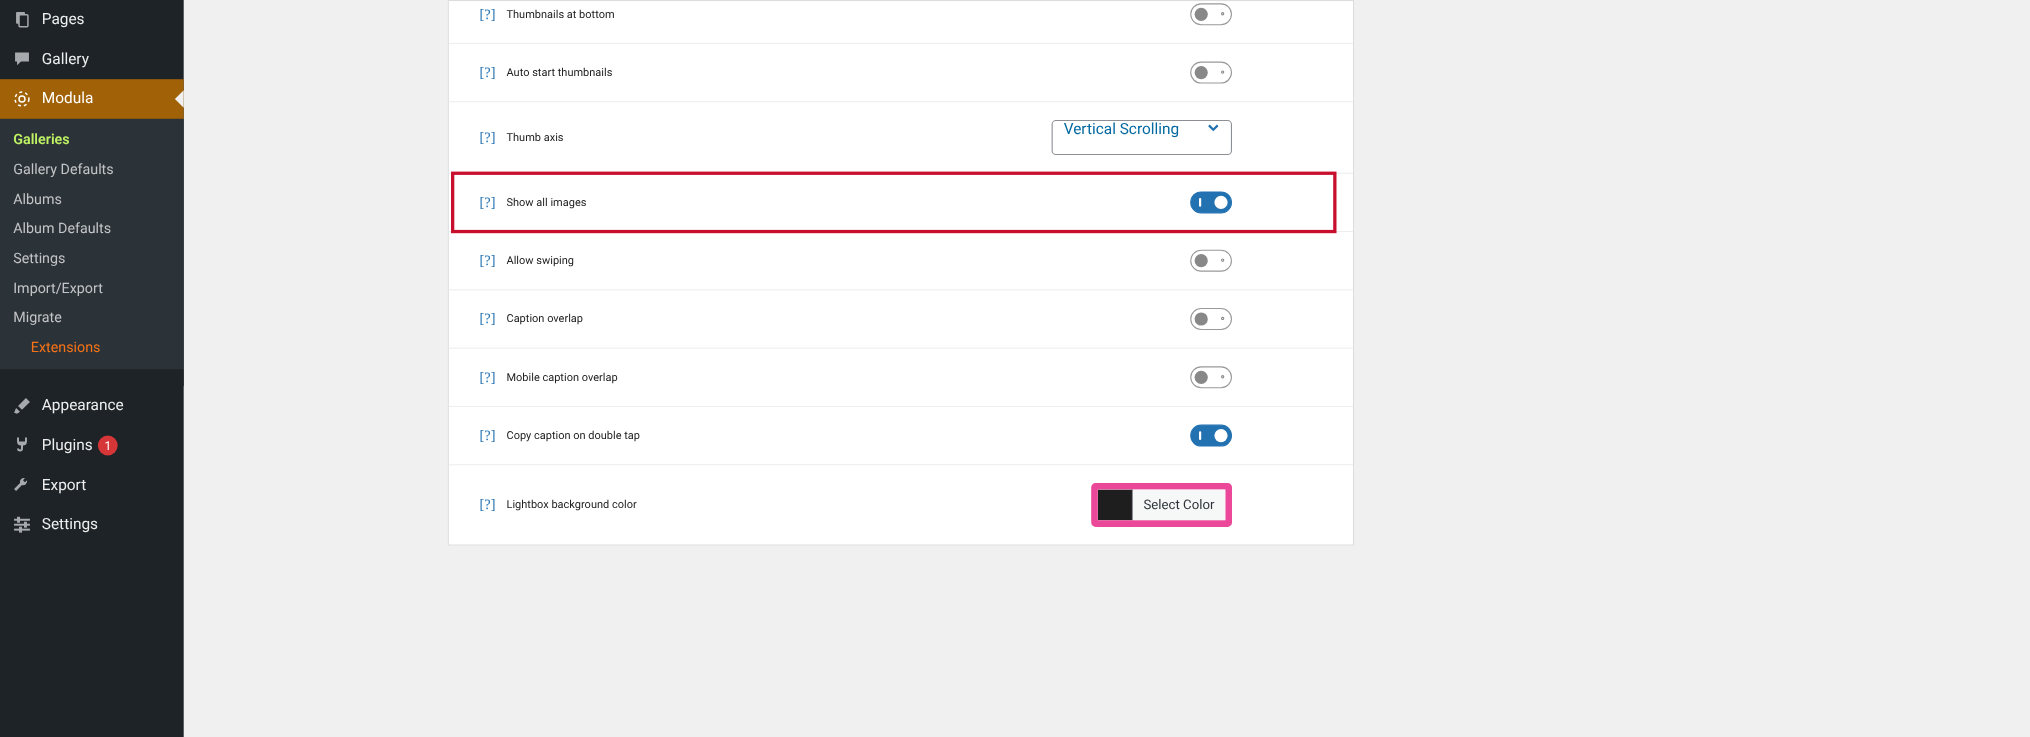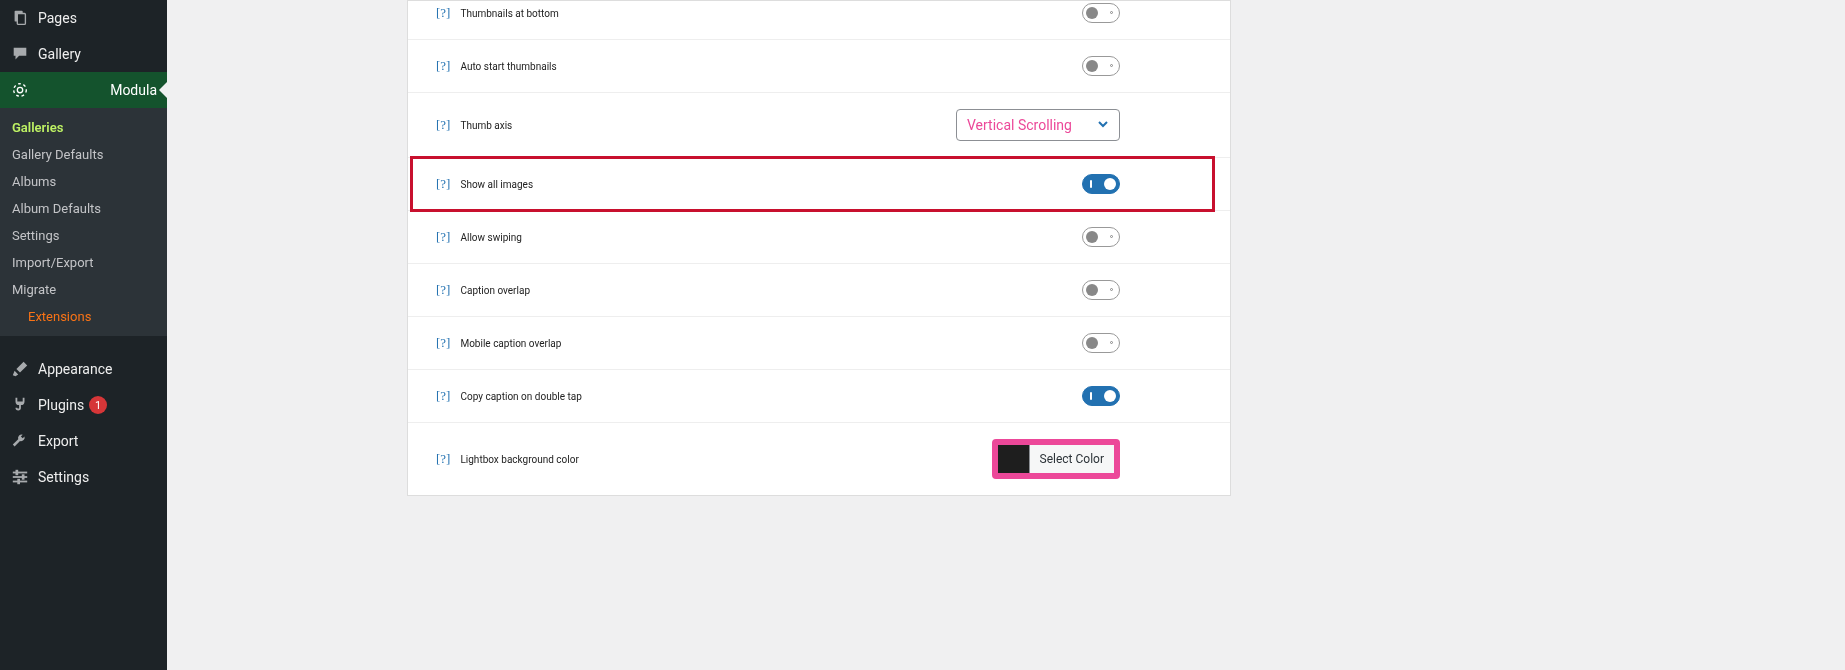--- a/index.html
+++ b/index.html
@@ -35,23 +35,22 @@
     width: 20px;
     height: 20px;
     margin-right: 8px;
     display: flex;
     align-items: center;
     justify-content: center;
     color: #a7aaad;
     flex-shrink: 0;
   }
   .menu-item.active {
-    background: #14532d;
+    background: #a16207;
     color: #fff;
-    justify-content: space-between;
   }
   .menu-item.active .icon { color: #fff; }
   .menu-item.active::after {
     content: "";
     position: absolute;
     right: 0;
     top: 50%;
     transform: translateY(-50%);
     border: 8px solid transparent;
     border-right-color: #f0f0f1;
@@ -181,26 +180,26 @@
     top: 5px;
   }
   
   .select {
     width: 164px;
     height: 32px;
     border: 1px solid #8c8f94;
     border-radius: 4px;
     background: #fff;
     display: flex;
-    align-items: center;
+    align-items: flex-start;
     padding: 0 10px;
     justify-content: space-between;
     cursor: pointer;
     font-size: 14px;
-    color: #ec4899;
+    color: #0369a1;
     gap: 14px;
   }
   .select .chev {
     color: #2271b1;
   }
   
   .color-picker {
     display: flex;
     border: 6px solid #ec4899;
     border-radius: 4px;

